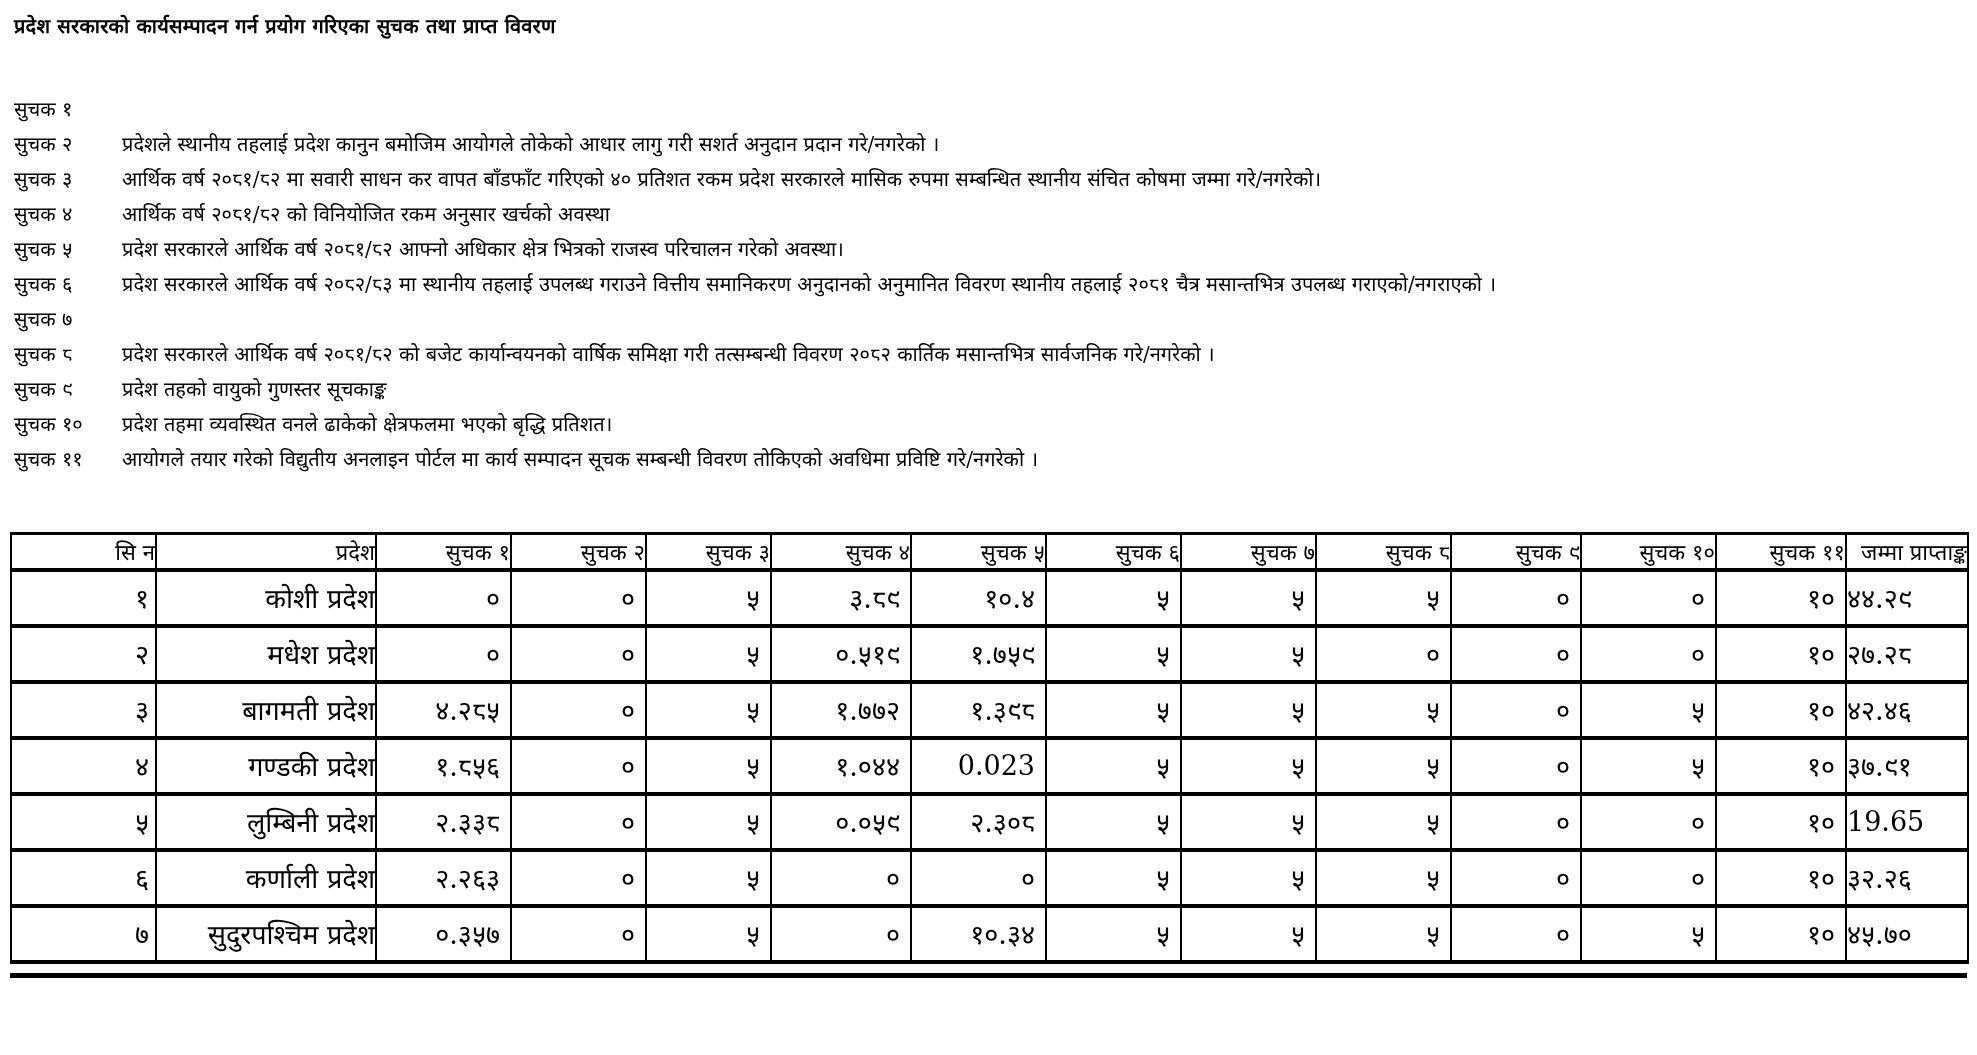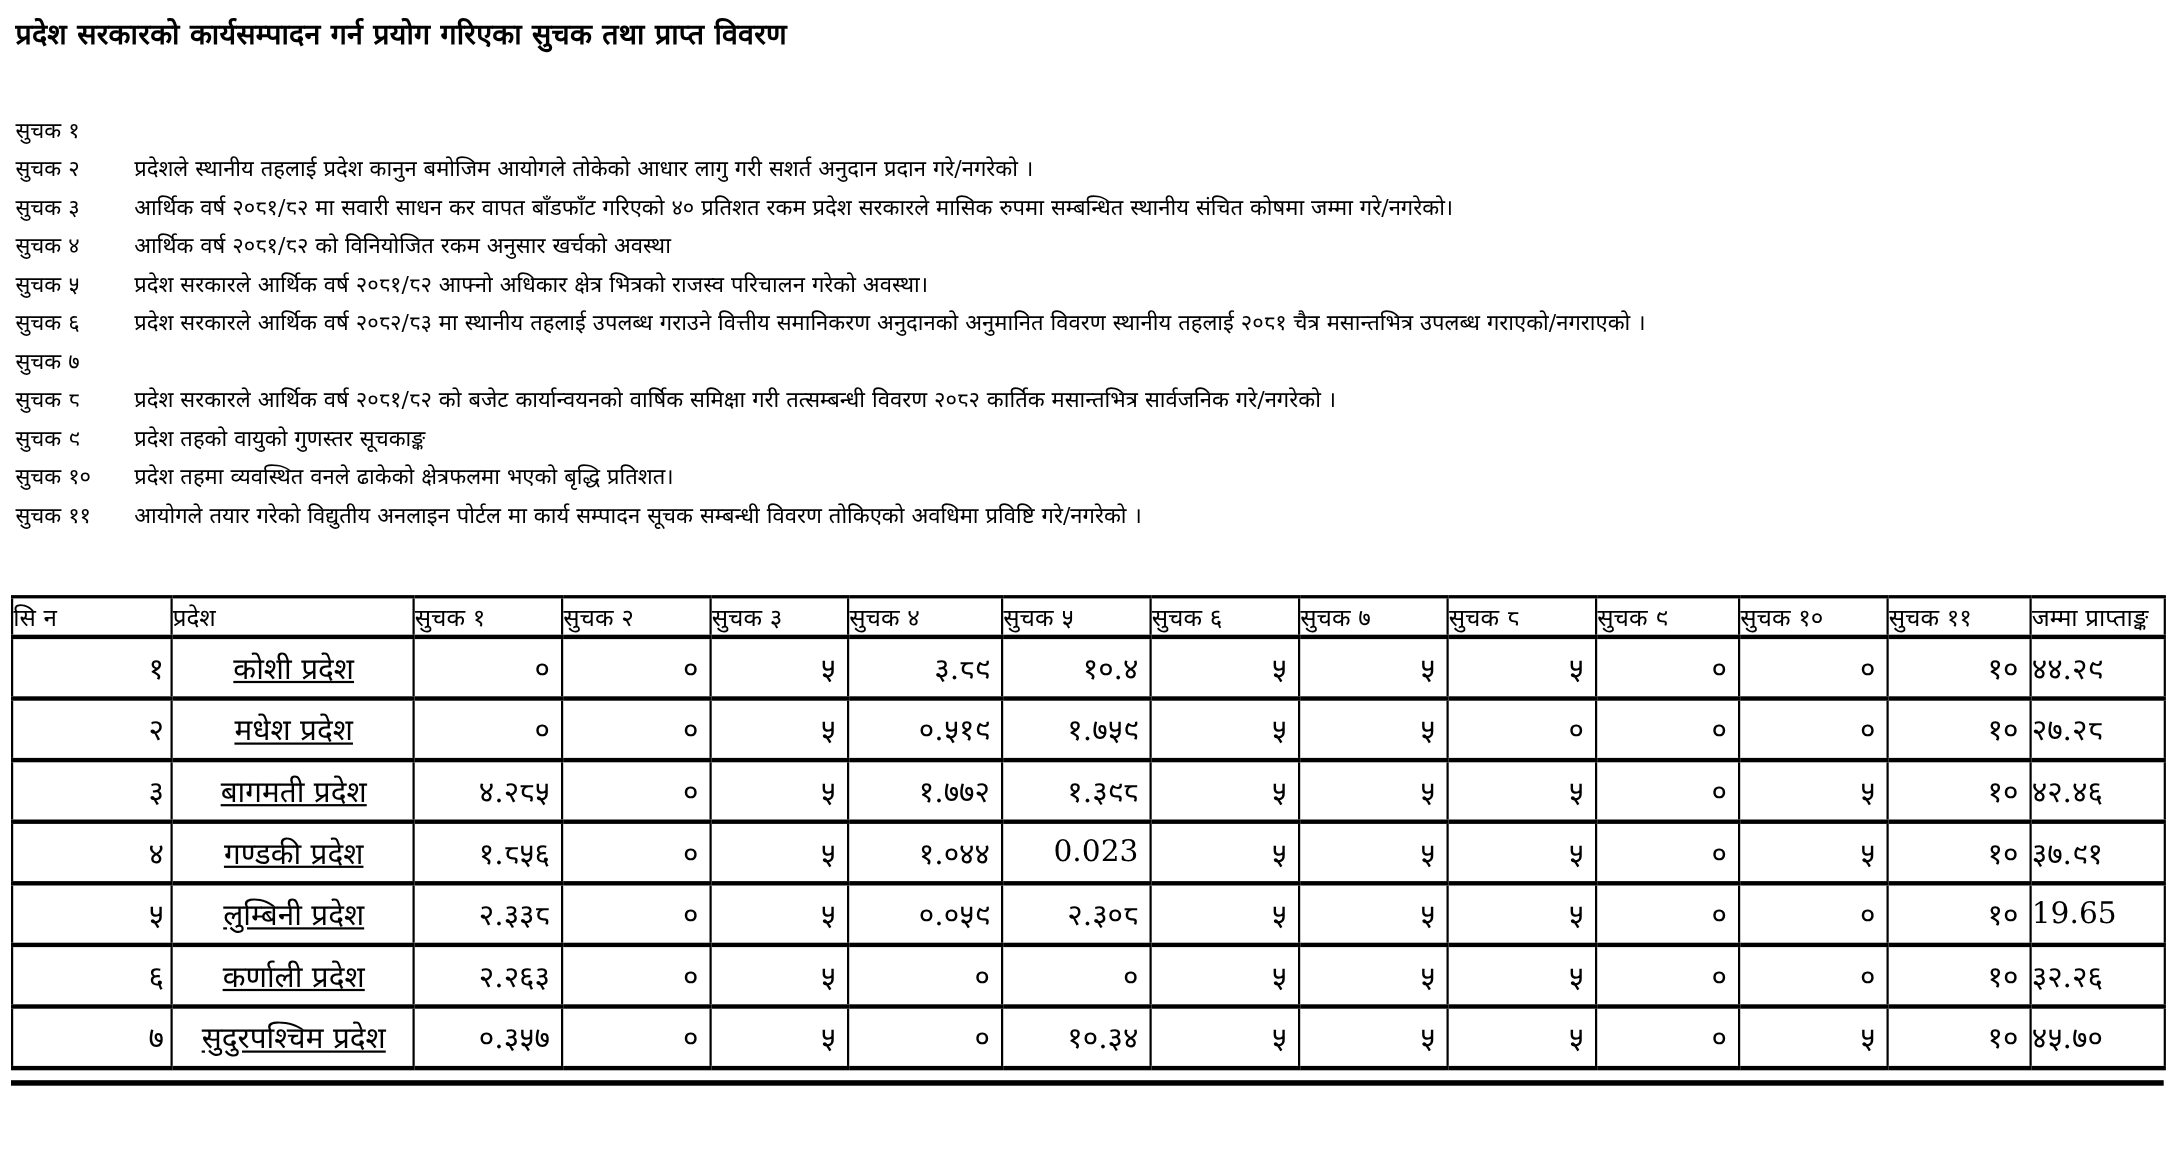--- a/index.html
+++ b/index.html
@@ -6,21 +6,21 @@
   html, body {
     width: 1977px; height: 1055px;
     background: #ffffff;
     color: #000000;
     font-family: "DejaVu Serif", "Liberation Serif", serif;
     overflow: hidden;
   }
   .page { padding: 8px 10px 0 10px; }
 
   .doc-title {
-    font-size: 26px;
+    font-size: 20px;
     font-weight: bold;
     padding: 4px 2px 0 4px;
     letter-spacing: 0.2px;
   }
 
   .indicator-list { margin-top: 56px; }
   .indicator-row {
     display: flex;
     align-items: baseline;
     height: 35px;
@@ -45,32 +45,32 @@
   }
   table.score-table th, table.score-table td {
     border: 2px solid #000;
     overflow: hidden;
     white-space: nowrap;
   }
   table.score-table thead th {
     font-weight: normal;
     font-size: 22px;
     height: 36px;
-    text-align: left;
+    text-align: right;
     border-bottom: 4px solid #000;
     border-top: 3px solid #000;
   }
   table.score-table tbody td {
     font-size: 27px;
     height: 56px;
     vertical-align: middle;
     border-bottom: 4px solid #000;
   }
   td.cell-sn      { text-align: right; padding-right: 6px; }
-  td.cell-prov    { text-align: center;  padding-left: 2px; text-decoration: underline; }
+  td.cell-prov    { text-align: right;  padding-left: 2px; }
   td.cell-num     { text-align: right; padding-right: 10px; }
   td.cell-total   { padding-right: 8px; }
 
   .table-cutoff-line {
     width: 1957px;
     height: 5px;
     background: #000;
     margin-top: 9px;
   }
 </style>

